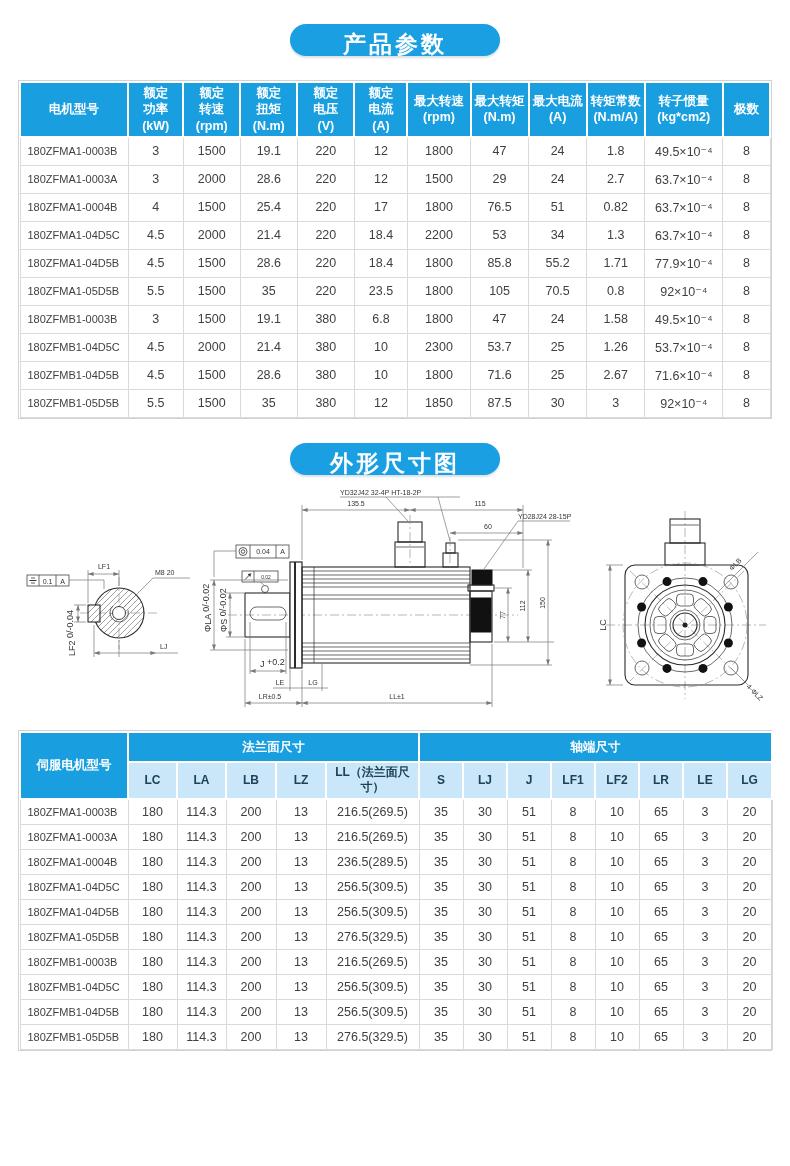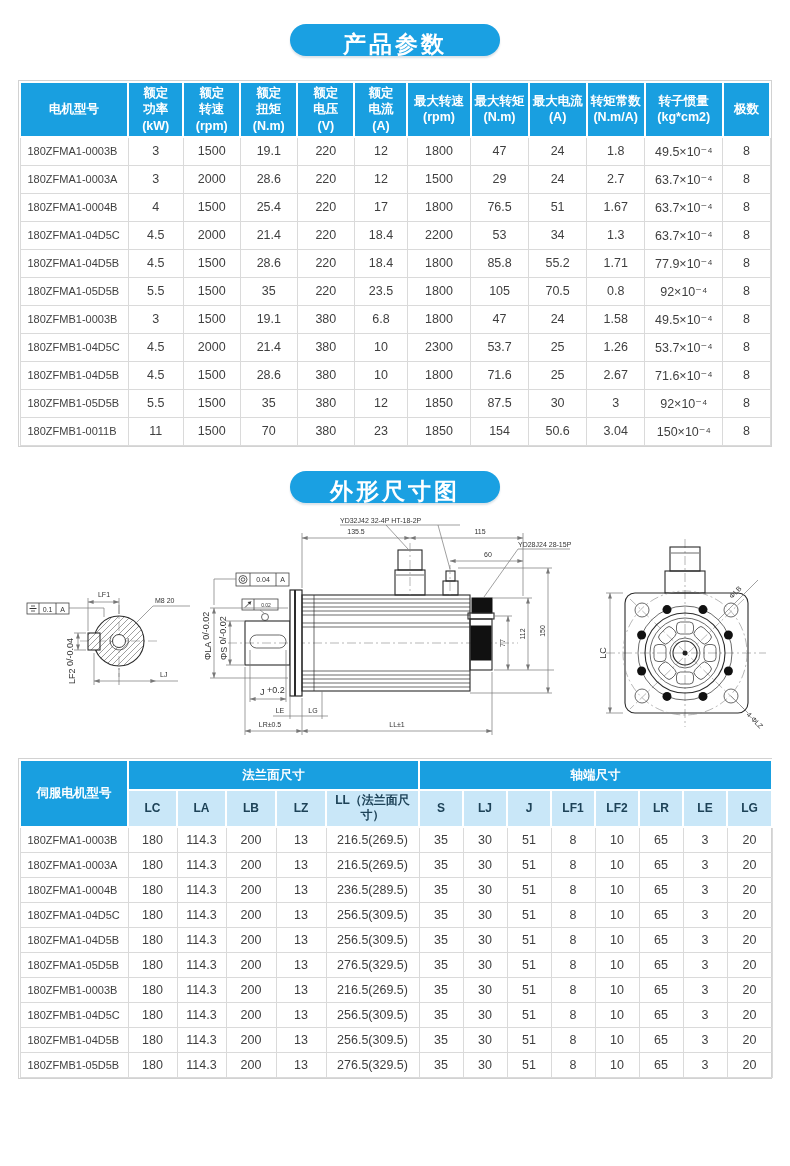--- a/index.html
+++ b/index.html
@@ -116,21 +116,21 @@
       <tr>
         <td class="c-model">180ZFMA1-0004B</td>
         <td>4</td>
         <td>1500</td>
         <td>25.4</td>
         <td>220</td>
         <td>17</td>
         <td>1800</td>
         <td>76.5</td>
         <td>51</td>
-        <td>1.67</td>
+        <td>0.82</td>
         <td>63.7×10⁻⁴</td>
         <td>8</td>
       </tr>
 
       <tr>
         <td class="c-model">180ZFMA1-04D5C</td>
         <td>4.5</td>
         <td>2000</td>
         <td>21.4</td>
         <td>220</td>
@@ -227,34 +227,20 @@
         <td>12</td>
         <td>1850</td>
         <td>87.5</td>
         <td>30</td>
         <td>3</td>
         <td>92×10⁻⁴</td>
         <td>8</td>
       </tr>
 
 
-      <tr>
-        <td class="c-model">180ZFMB1-0011B</td>
-        <td>11</td>
-        <td>1500</td>
-        <td>70</td>
-        <td>380</td>
-        <td>23</td>
-        <td>1850</td>
-        <td>154</td>
-        <td>50.6</td>
-        <td>3.04</td>
-        <td>150×10⁻⁴</td>
-        <td>8</td>
-      </tr>
     </tbody>
 </table>
 </div>
 
 <div class="pill">外形尺寸图</div>
 
 <div class="diagram-box">
 <svg width="754" height="235" viewBox="0 0 754 235">
   <defs>
     <marker id="ar" markerWidth="9" markerHeight="8" refX="8" refY="4" orient="auto-start-reverse">

